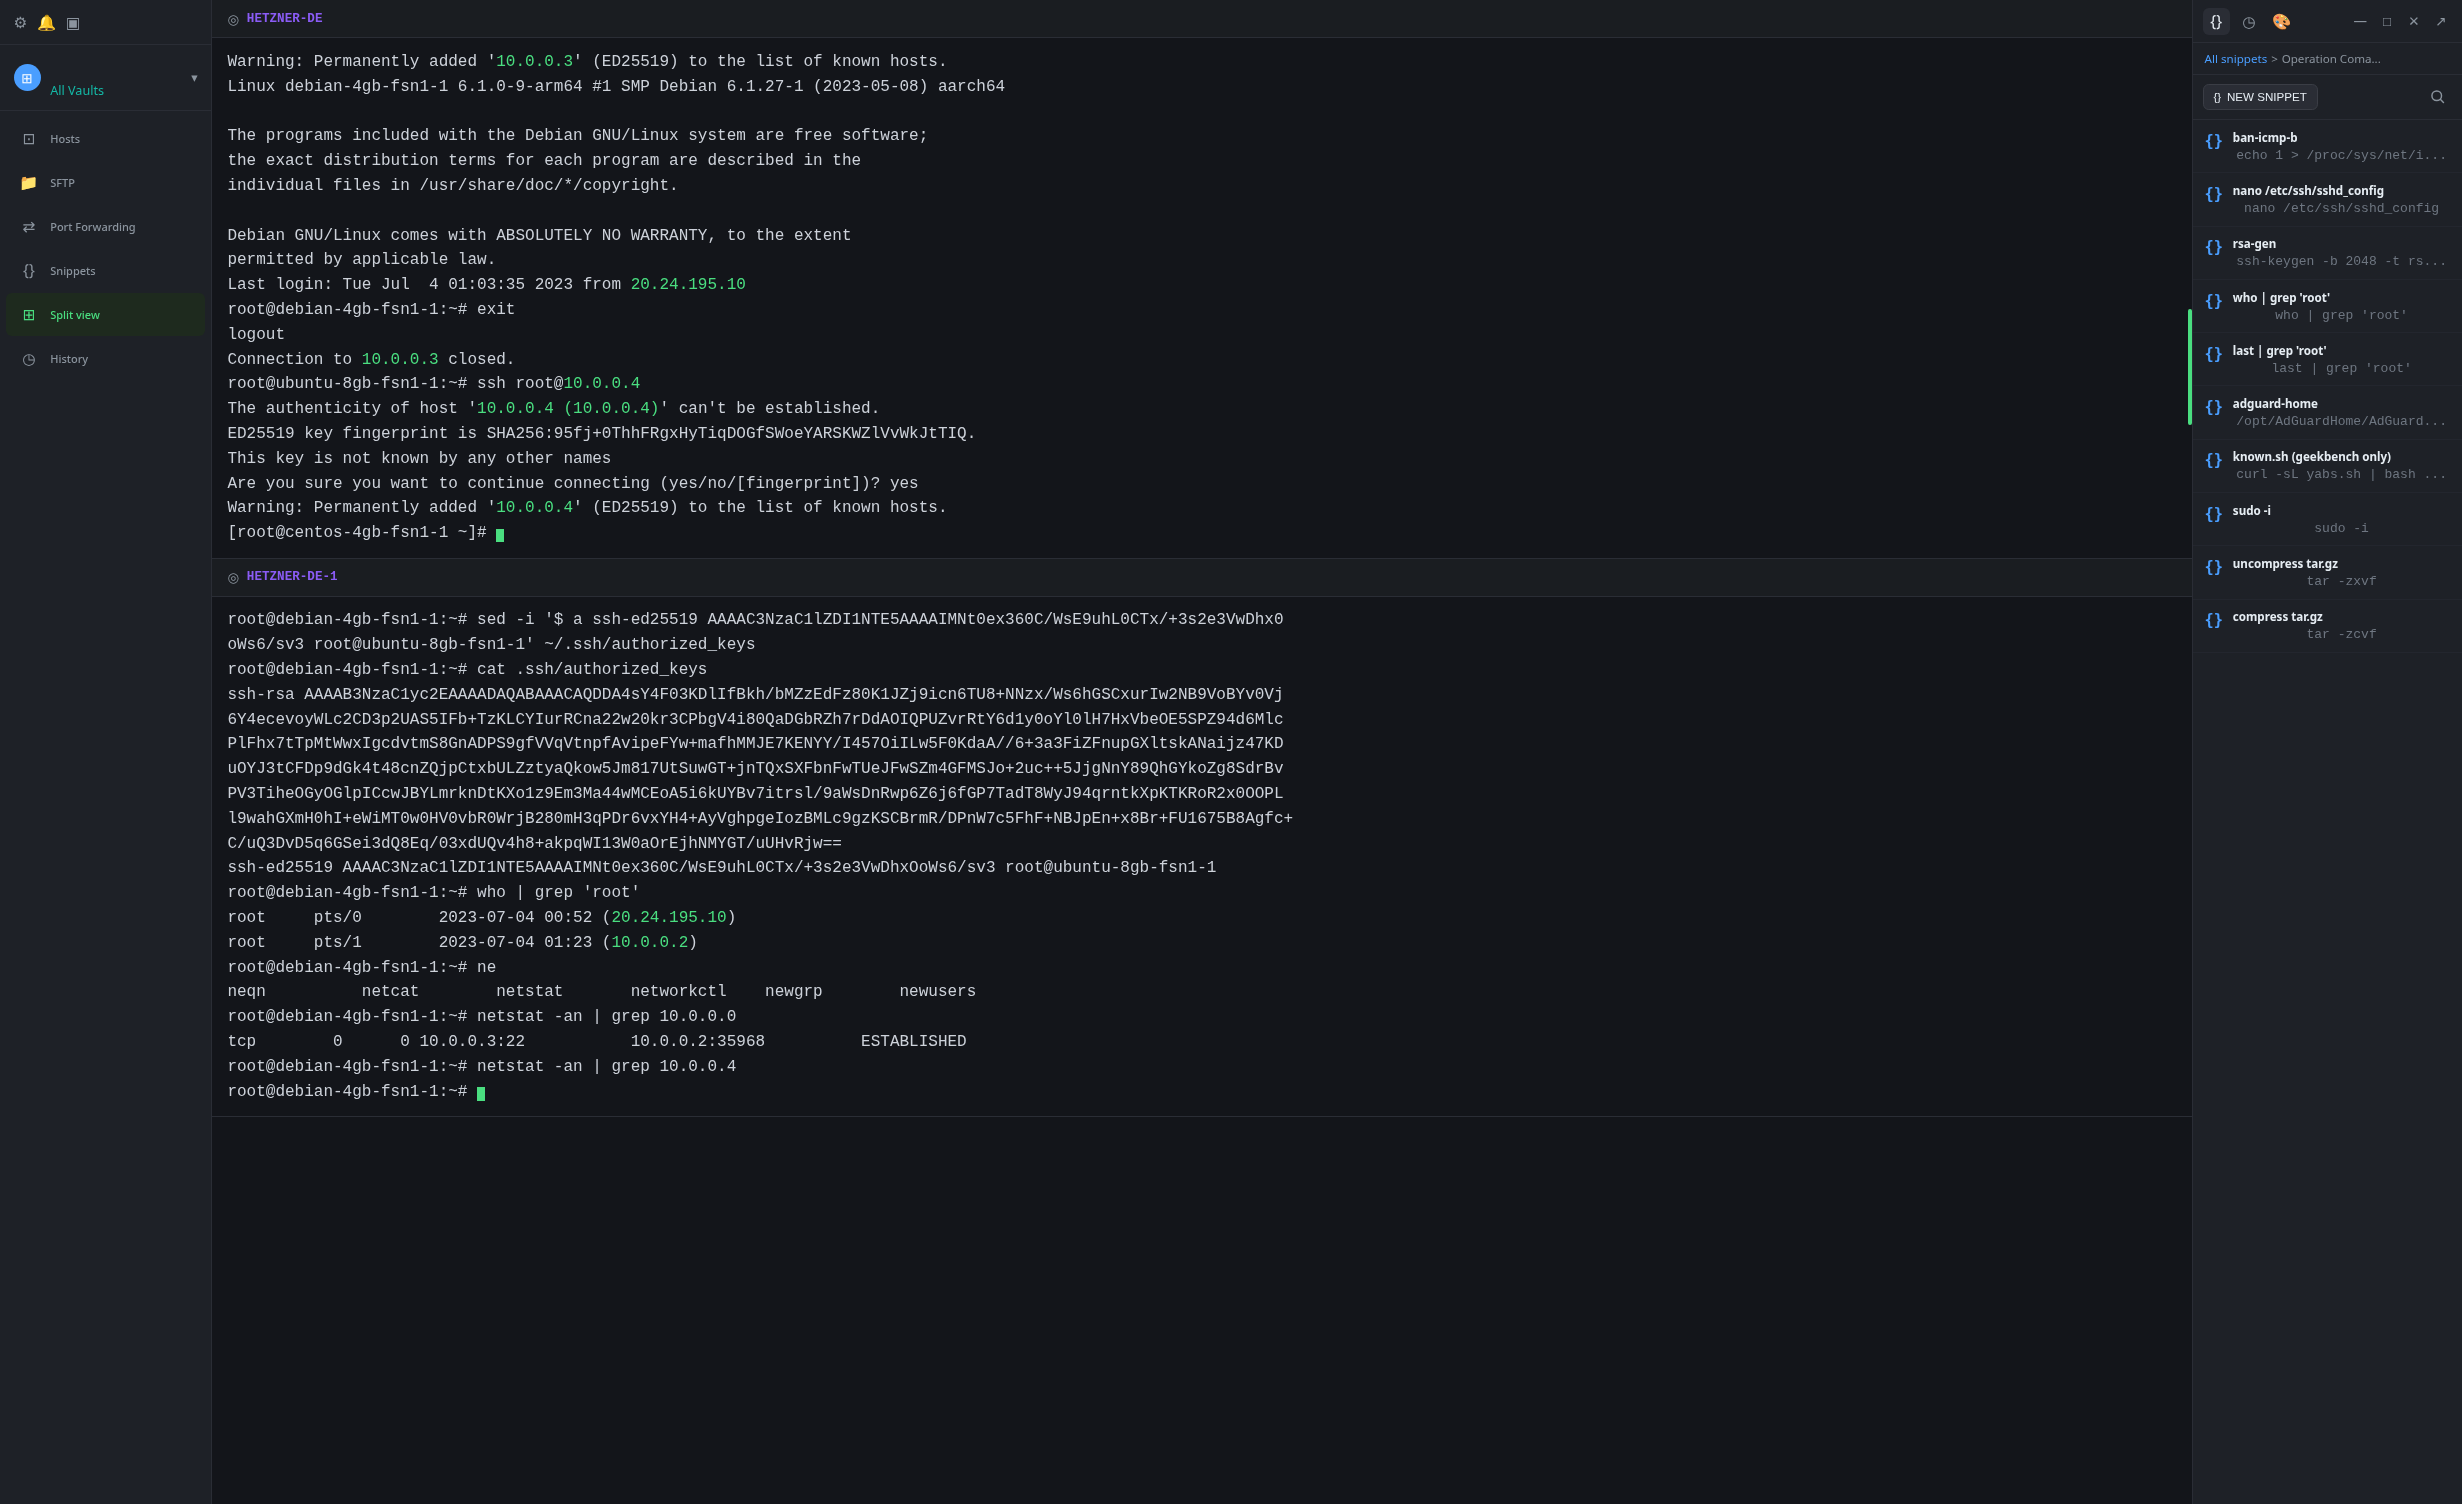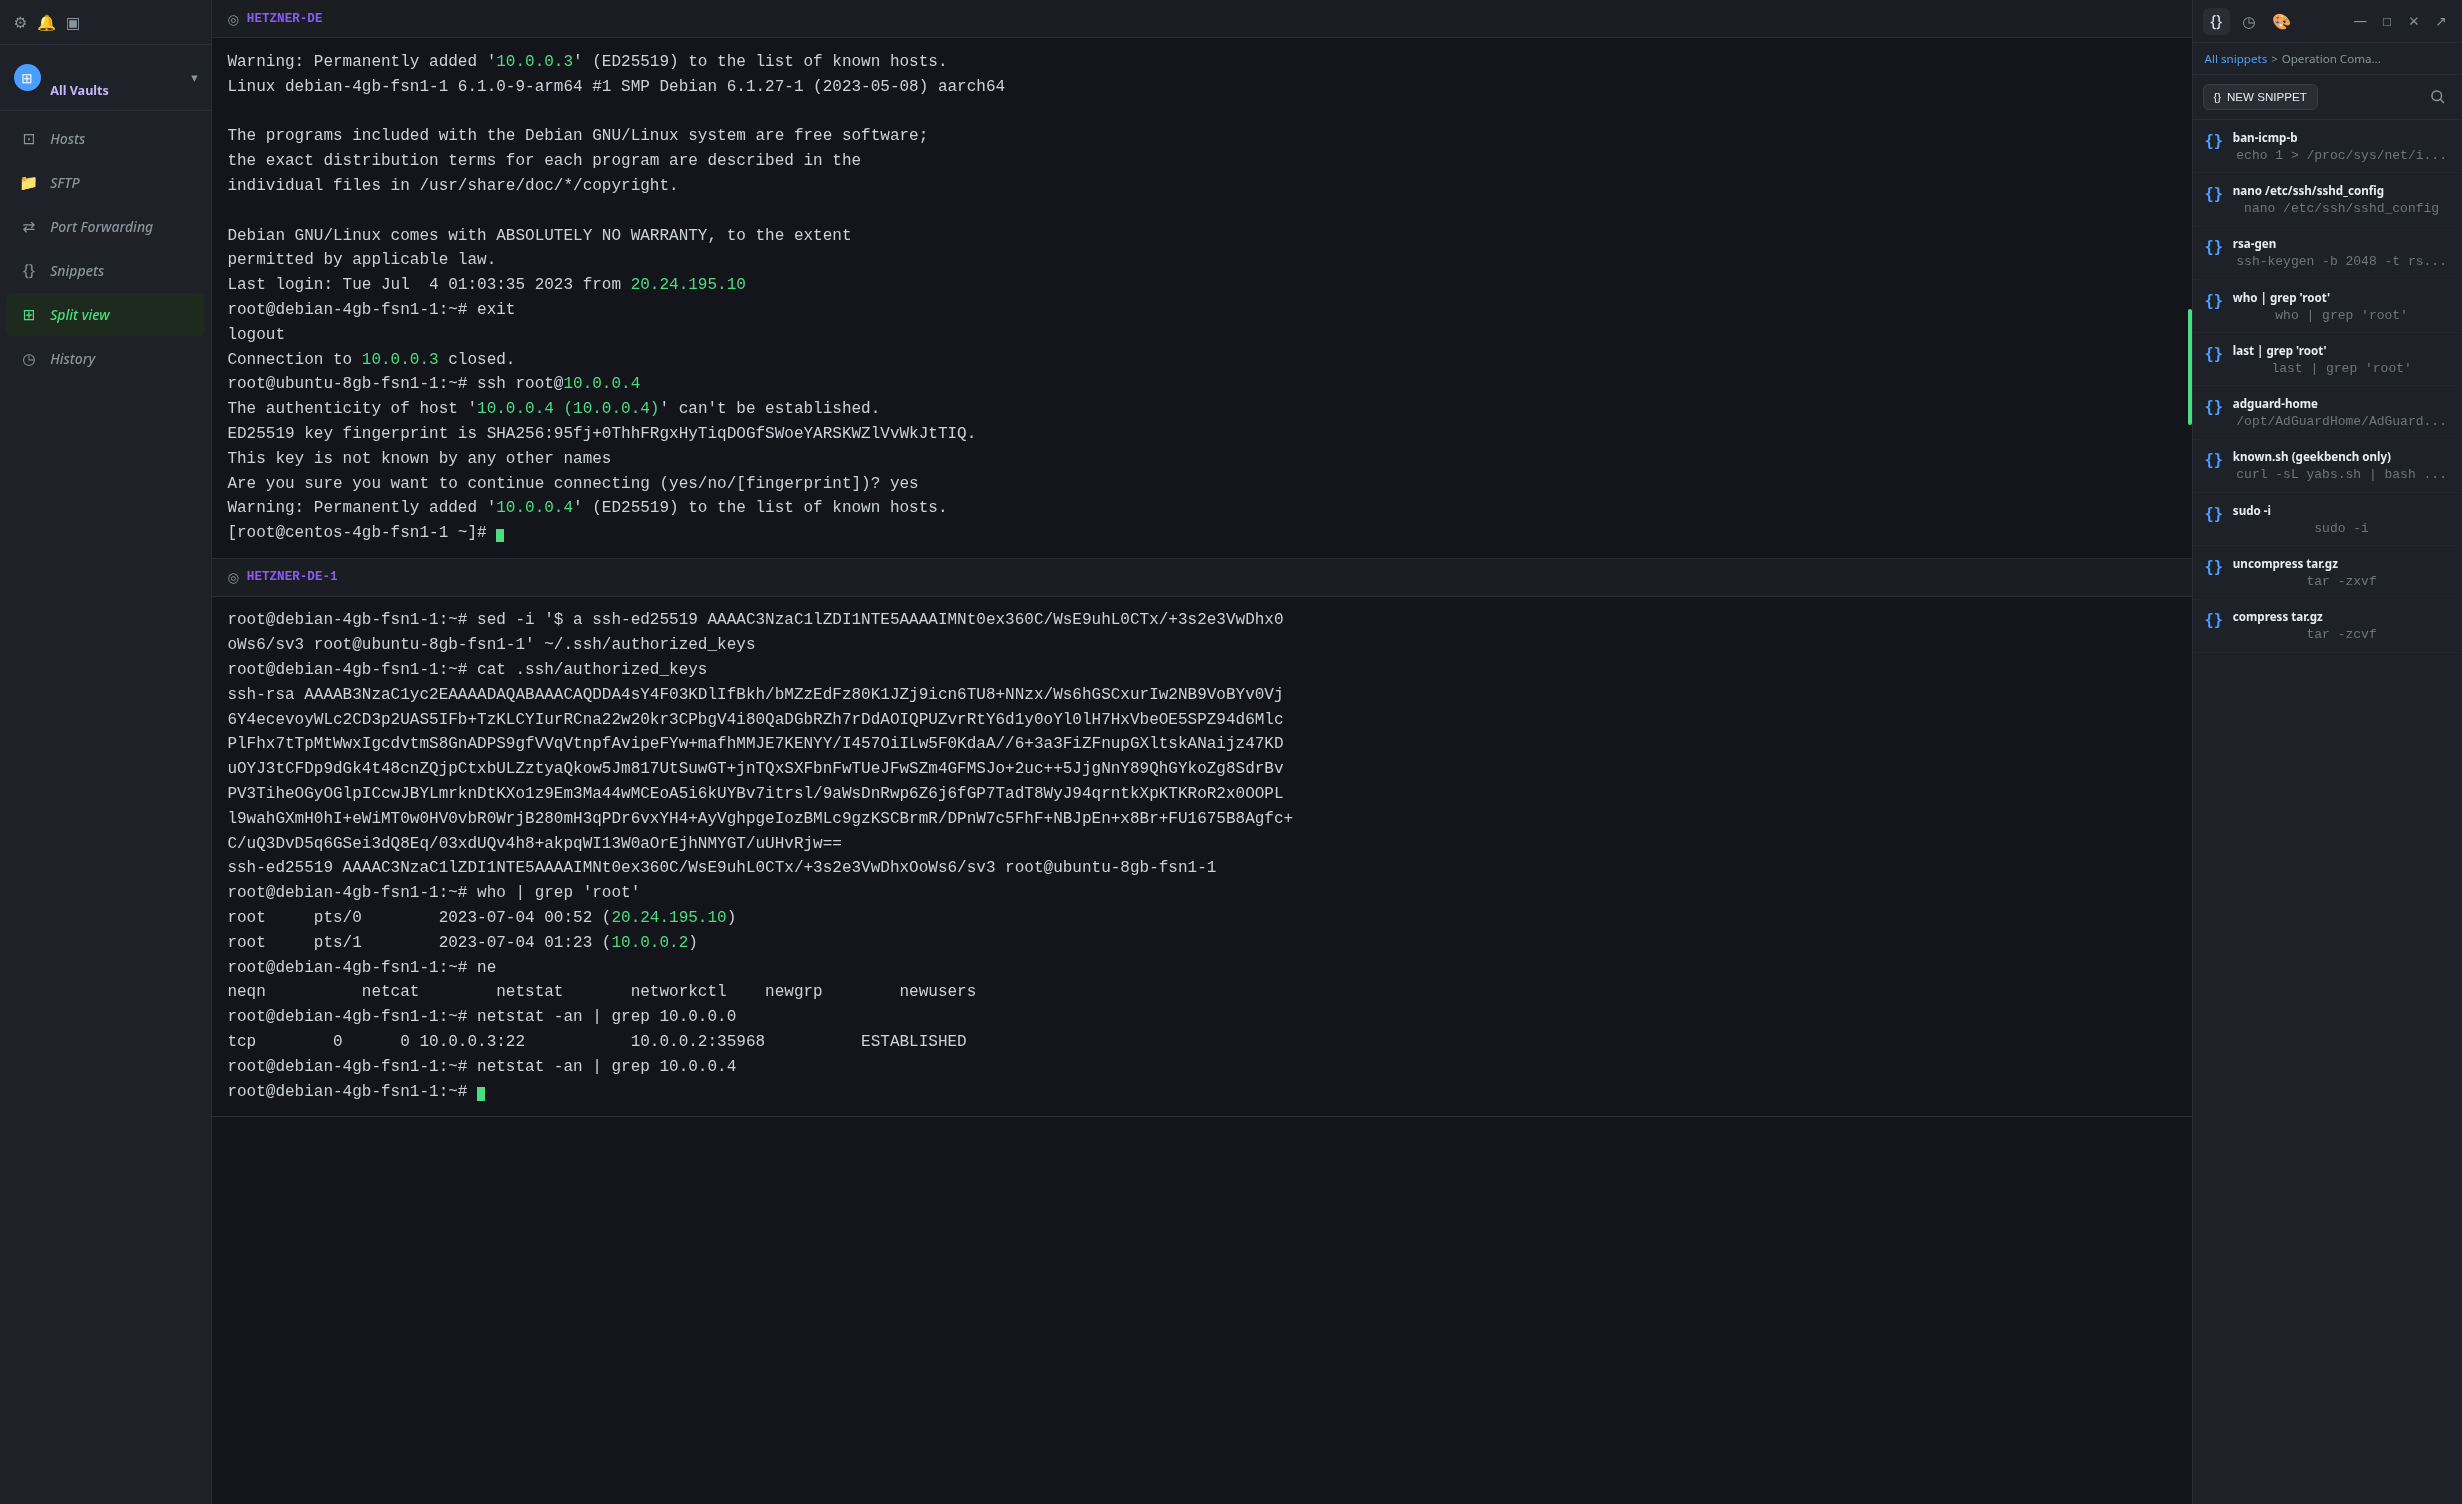--- a/index.html
+++ b/index.html
@@ -52,22 +52,22 @@
       background: #4a9eff;
       border-radius: 50%;
       display: flex;
       align-items: center;
       justify-content: center;
       color: white;
       font-size: 13.5px;
     }
     .vault-name {
       flex: 1;
-      font-weight: 700;
-      color: #c4b5fd;
+      font-weight: 400;
+      color: #14b8a6;
       margin-top: 25px;
     }
     .vault-chevron {
       color: #8b949e;
     }
     .nav-item {
       display: flex;
       align-items: center;
       padding: 10.6px 13.5px;
       gap: 11.6px;
@@ -75,21 +75,21 @@
       color: #8b949e;
       border-radius: 5.8px;
       margin: 1.9px 5.8px;
       transition: background 0.15s;
     }
     .nav-item.active {
       color: #4ade80;
       background: #1e2a1e;
     }
     .nav-item .nav-icon { font-size: 15.4px; width: 19.3px; text-align: center; }
-    .nav-item .nav-label { font-size: 14px; font-weight: 500; font-style: italic; }
+    .nav-item .nav-label { font-size: 11px; font-weight: 500; }
     .nav-section { padding: 3.9px 0; }
 
     
     .main {
       flex: 1;
       display: flex;
       background: #13151a;
       overflow: hidden;
       position: relative;
     }

